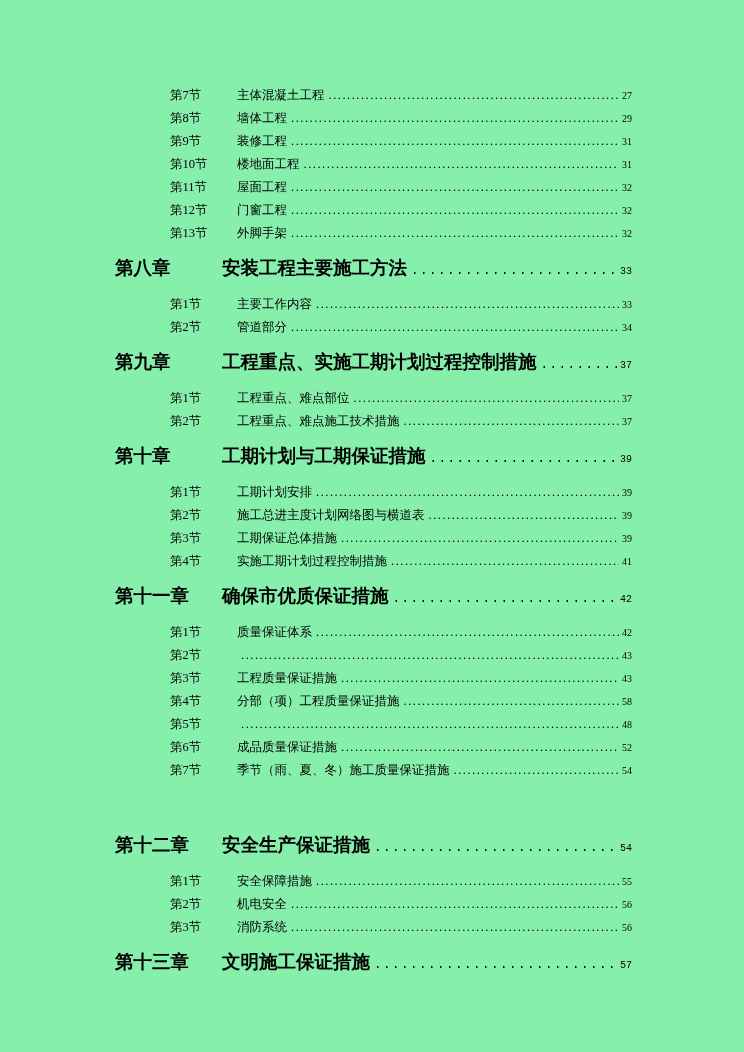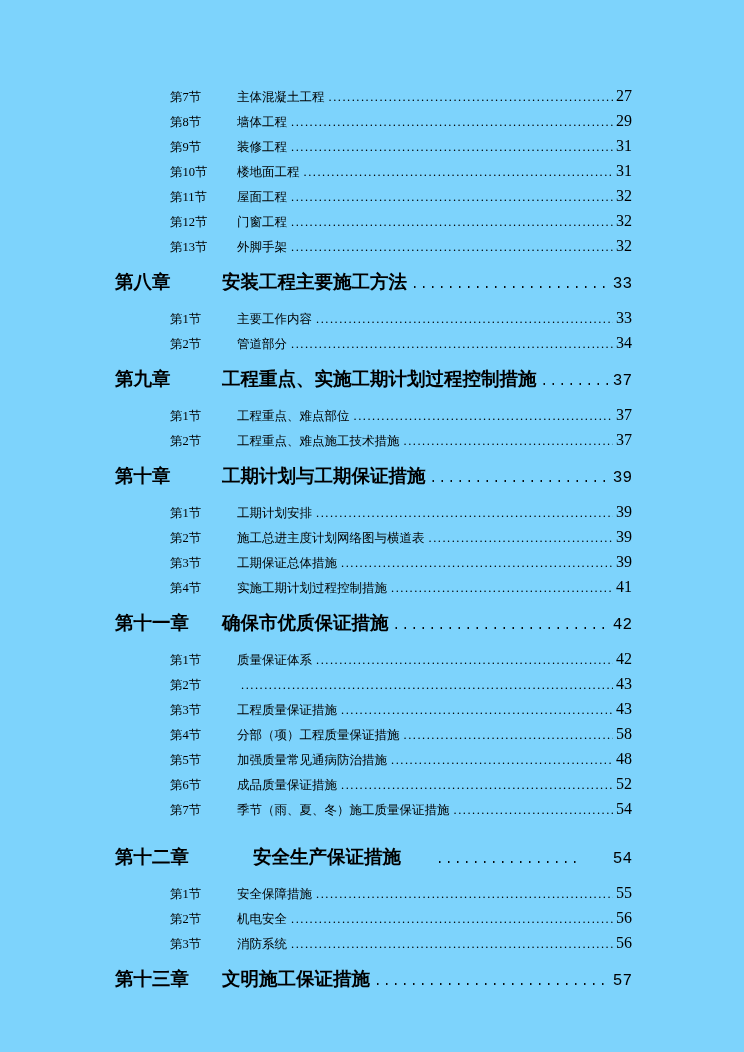--- a/index.html
+++ b/index.html
@@ -9,21 +9,21 @@
     height: 1052px;
     background: #ffffff;
     color: #000000;
     font-family: "Liberation Serif", "DejaVu Serif", serif;
     overflow: hidden;
   }
 
   .page {
     width: 744px;
     height: 1052px;
-    background: #7dd3fc;
+    background: #86efac;
     position: relative;
   }
 
   .toc {
     padding-top: 84px;
   }
 
   .toc-row {
     display: flex;
     align-items: baseline;
@@ -51,22 +51,21 @@
     font-family: Liberation Mono, monospace;
   }
 
   .toc-row.chapter .label {
     flex: 0 0 auto;
     width: 107px;
     white-space: nowrap;
   }
 
   .toc-row.gap-before {
-    margin-top: 24px;
-    gap: 31px;
+    margin-top: 52px;
   }
 
   .title {
     flex: 0 0 auto;
     white-space: nowrap;
   }
 
   .leader {
     flex: 1 1 auto;
     overflow: hidden;
@@ -77,21 +76,21 @@
     margin: 0 3px 0 4px;
     color: #000000;
   }
 
   .leader::after {
     content: "......................................................................................................................................................................................................";
   }
 
   .page-num {
     flex: 0 0 auto;
-    font-size: 16px;
+    font-size: 10px;
     font-weight: normal;
   }
 </style>
 </head>
 <body>
 
 <div class="page">
   <div class="toc" id="toc">
       <div class="toc-row section">
     <span class="label">第7节</span>
@@ -225,21 +224,20 @@
     <span class="page-num">43</span>
   </div>
       <div class="toc-row section">
     <span class="label">第4节</span>
     <span class="title">分部（项）工程质量保证措施</span>
     <span class="leader"></span>
     <span class="page-num">58</span>
   </div>
       <div class="toc-row section">
     <span class="label">第5节</span>
-    <span class="title">加强质量常见通病防治措施</span>
     <span class="leader"></span>
     <span class="page-num">48</span>
   </div>
       <div class="toc-row section">
     <span class="label">第6节</span>
     <span class="title">成品质量保证措施</span>
     <span class="leader"></span>
     <span class="page-num">52</span>
   </div>
       <div class="toc-row section">

